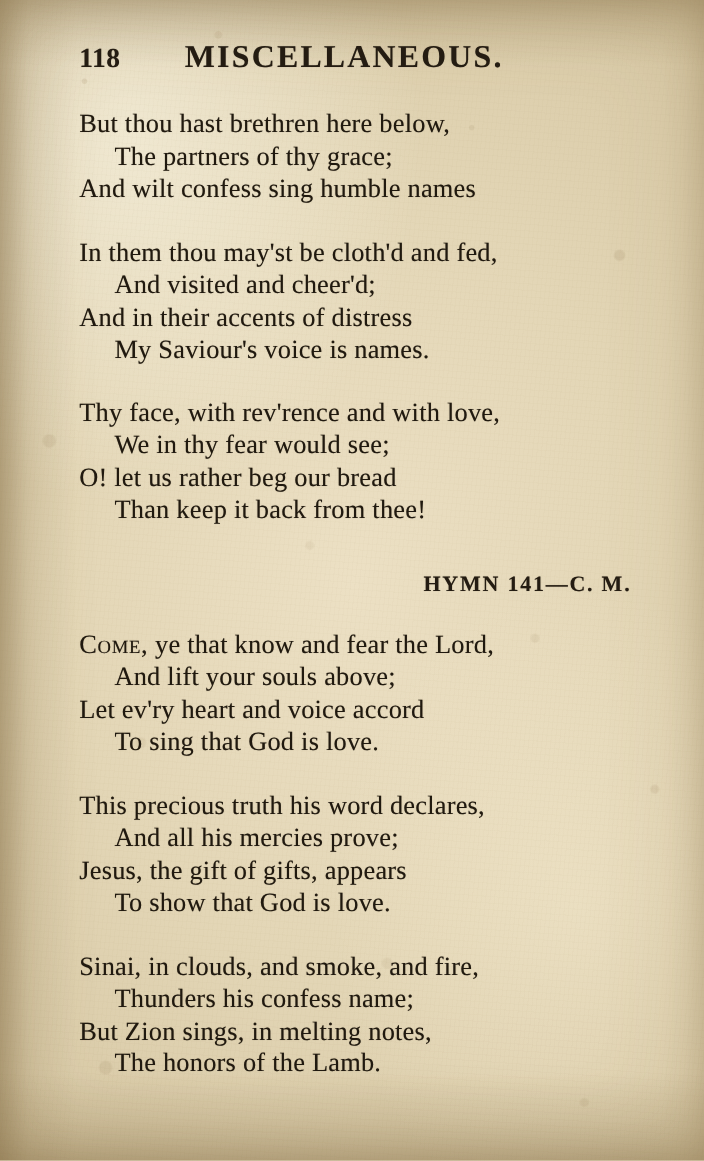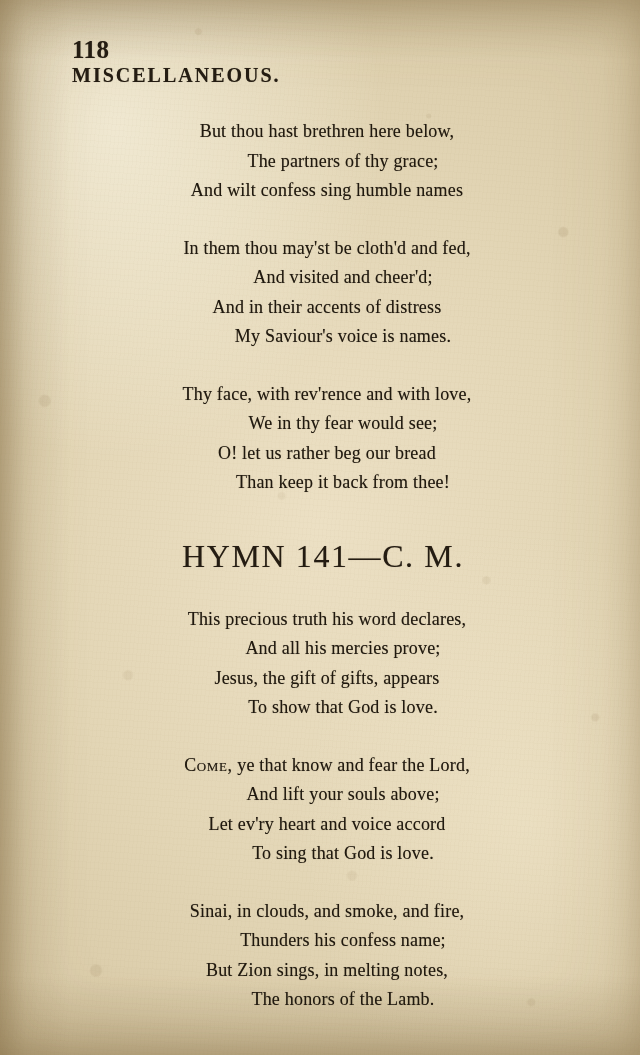--- a/index.html
+++ b/index.html
@@ -75,56 +75,54 @@
     position: relative;
     z-index: 3;
     padding: 36px 58px 0 72px;
     color: #1d1710;
   }
 
   .running-head {
     display: flex;
     align-items: baseline;
     margin: 0 0 30px 0;
-    flex-direction: column;
   }
   .folio {
     font-size: 25px;
     letter-spacing: 0.5px;
     font-weight: 700;
     color: #241c12;
     width: 96px;
     flex: none;
   }
   .head-title {
-    font-size: 20px;
+    font-size: 29px;
     font-weight: 700;
     letter-spacing: 2.0px;
     color: #241c12;
   }
 
   .stanza {
     margin: 0 0 28px 0;
   }
   .line {
-    font-size: 18px;
+    font-size: 24px;
     line-height: 29.5px;
     color: #20190f;
     white-space: pre;
     letter-spacing: 0.2px;
-    text-align: center;
   }
   .line.indent {
     padding-left: 32px;
   }
 
   .hymn-title {
-    text-align: center;
-    font-size: 32px;
-    font-weight: 400;
+    text-align: right;
+    font-size: 20px;
+    font-weight: 700;
     letter-spacing: 1.6px;
     margin: 40px 0 30px 0;
     padding-right: 8px;
     color: #241c12;
   }
 
   .smallcaps {
     font-variant: small-caps;
     letter-spacing: 0.6px;
   }
@@ -168,31 +166,31 @@
     <div class="stanza">
       <div class="line">Thy face, with rev'rence and with love,</div>
       <div class="line indent">We in thy fear would see;</div>
       <div class="line">O! let us rather beg our bread</div>
       <div class="line indent">Than keep it back from thee!</div>
     </div>
 
     <div class="hymn-title">HYMN 141—C. M.</div>
 
     <div class="stanza">
+      <div class="line smallcaps-line"><span class="smallcaps">Come,</span><span> ye that know and fear the Lord,</span></div>
+      <div class="line indent">And lift your souls above;</div>
+      <div class="line">Let ev'ry heart and voice accord</div>
+      <div class="line indent">To sing that God is love.</div>
+    </div>
+
+    <div class="stanza">
       <div class="line">This precious truth his word declares,</div>
       <div class="line indent">And all his mercies prove;</div>
       <div class="line">Jesus, the gift of gifts, appears</div>
       <div class="line indent">To show that God is love.</div>
-    </div>
-
-    <div class="stanza">
-      <div class="line smallcaps-line"><span class="smallcaps">Come,</span><span> ye that know and fear the Lord,</span></div>
-      <div class="line indent">And lift your souls above;</div>
-      <div class="line">Let ev'ry heart and voice accord</div>
-      <div class="line indent">To sing that God is love.</div>
     </div>
 
     <div class="stanza">
       <div class="line">Sinai, in clouds, and smoke, and fire,</div>
       <div class="line indent">Thunders his confess name;</div>
       <div class="line">But Zion sings, in melting notes,</div>
       <div class="line indent">The honors of the Lamb.</div>
     </div>
 
   </div>

